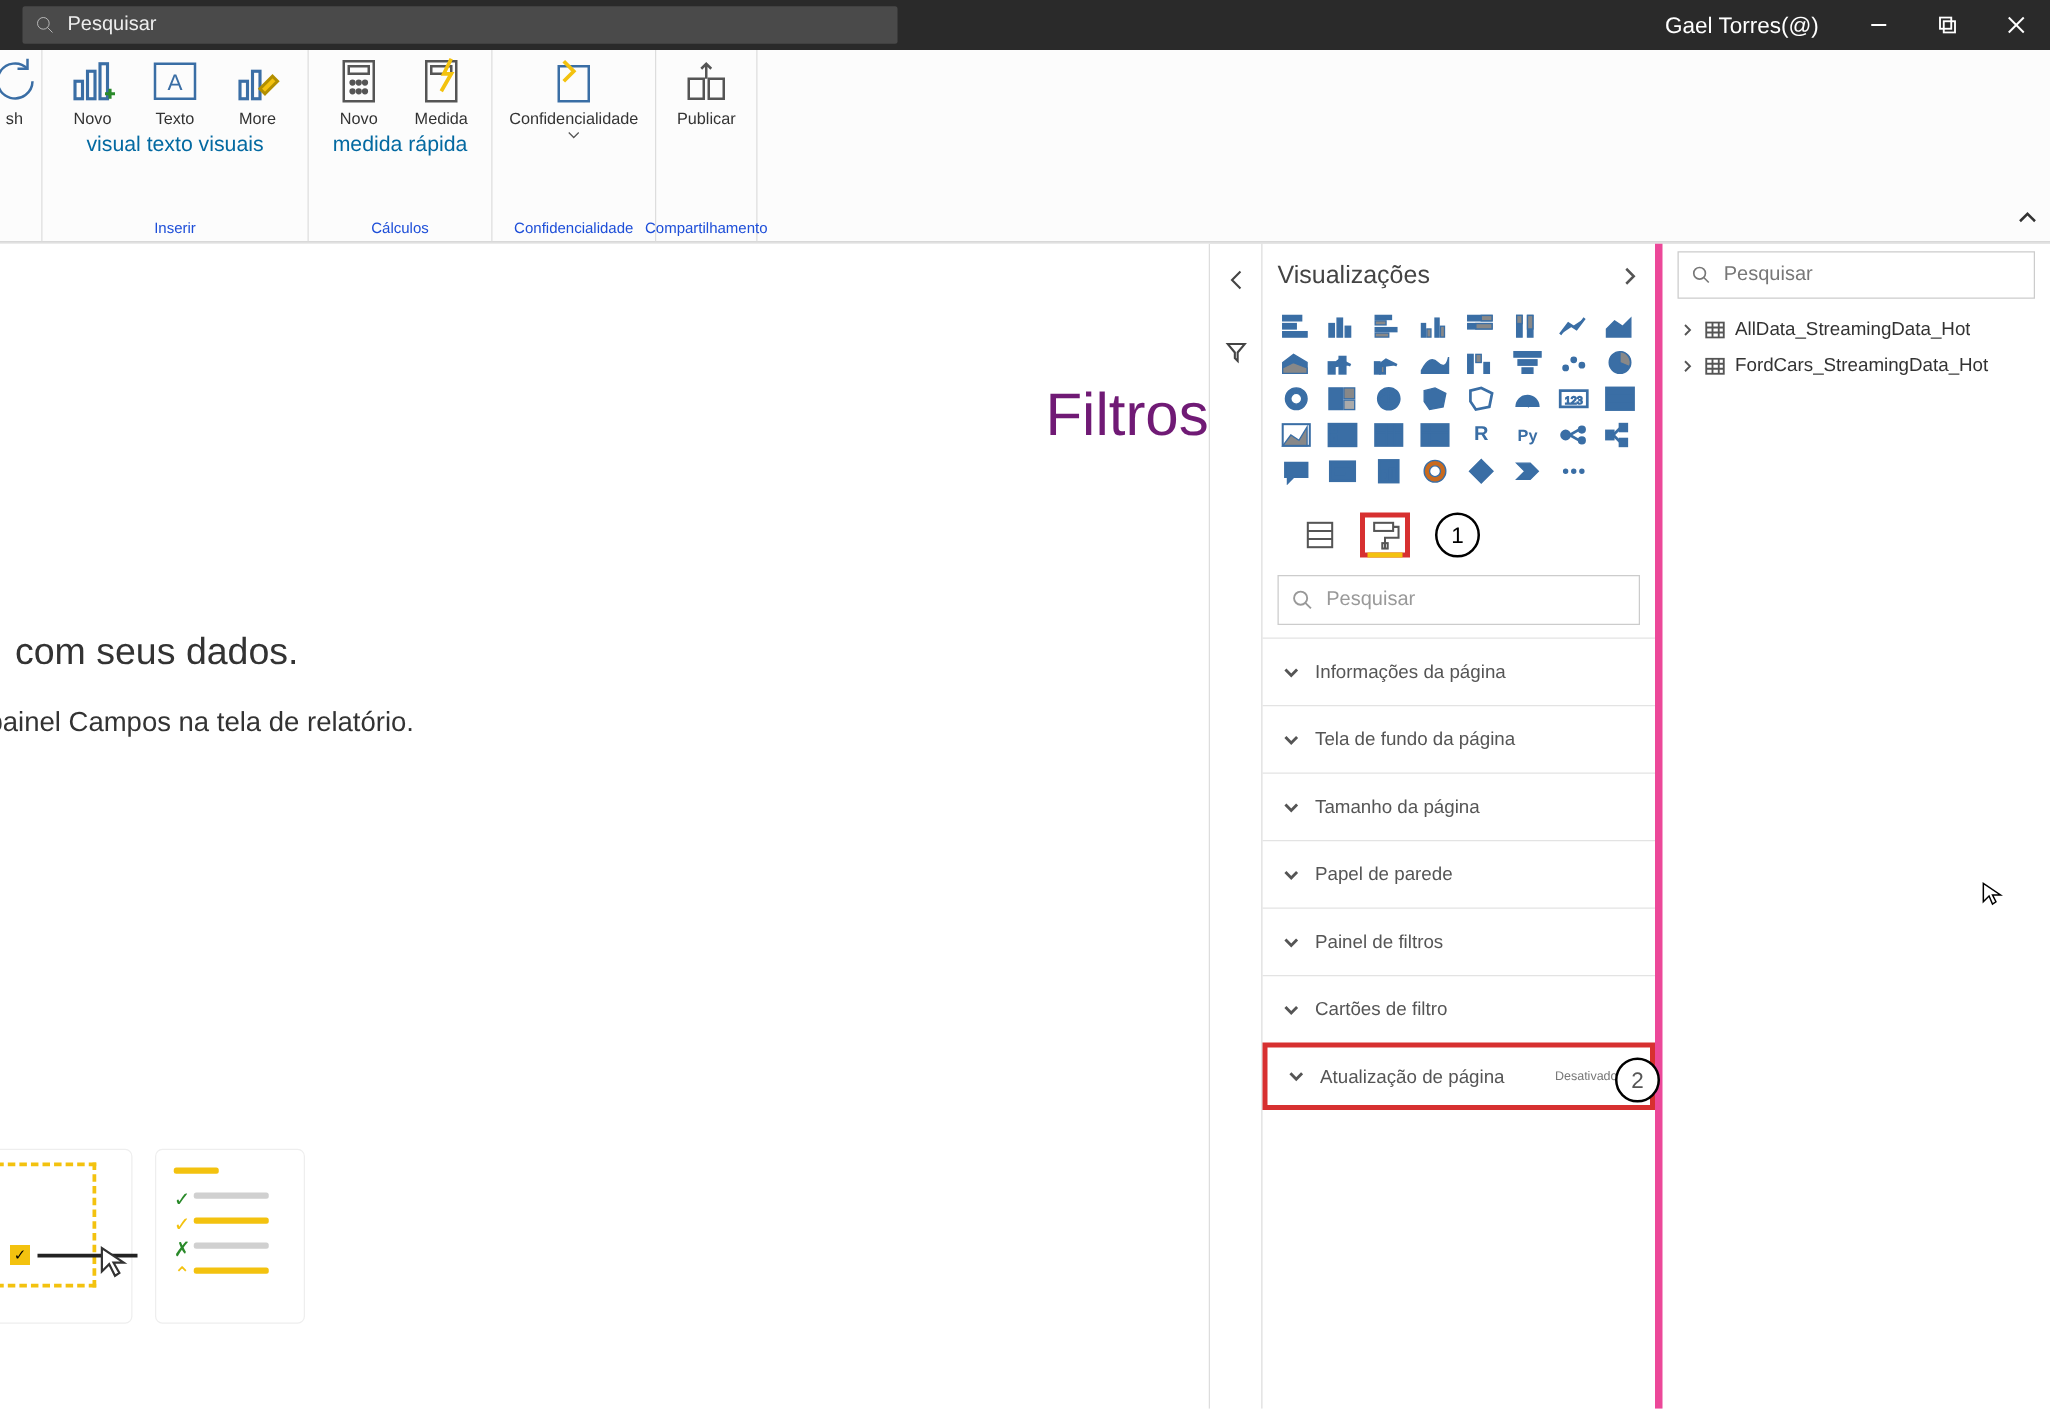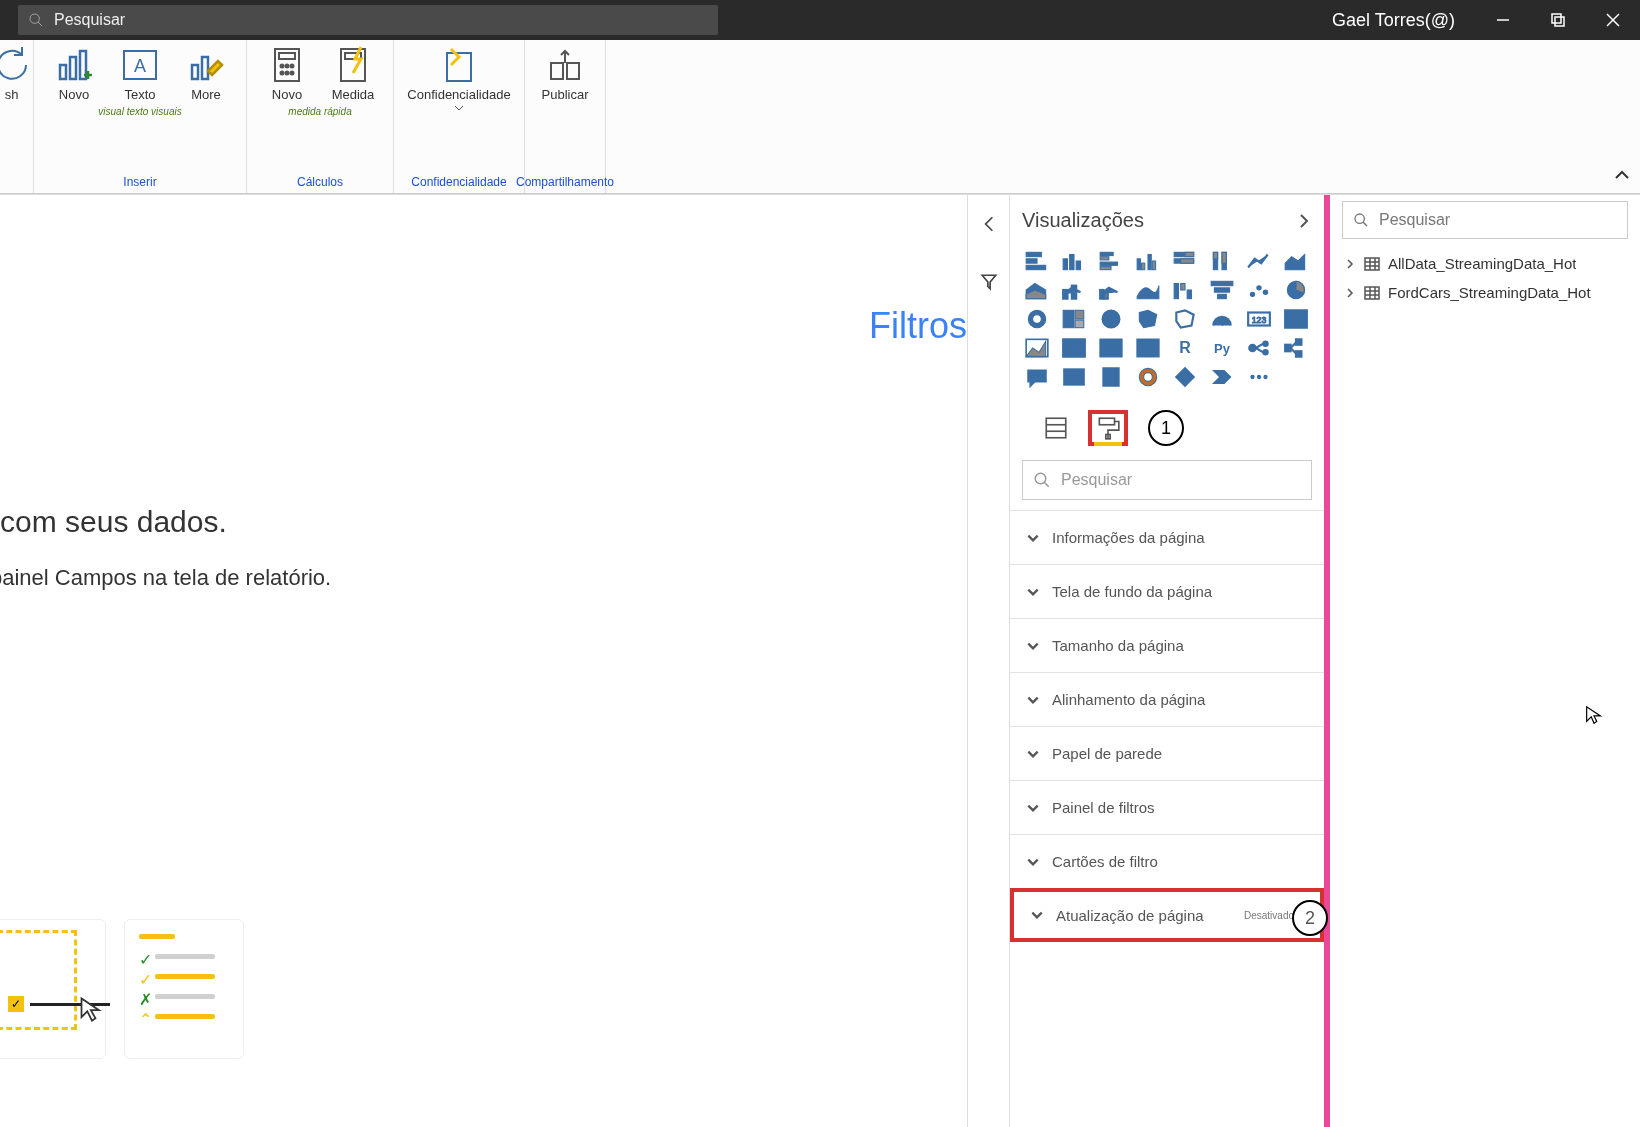--- a/index.html
+++ b/index.html
@@ -16,38 +16,38 @@
 .titlebar .winbtn svg { width: 14px; height: 14px; stroke: #fff; fill: none; stroke-width: 1.5; }
 
 
 .ribbon { height: 154px; background: #fcfcfc; border-bottom: 1px solid #ccc; display: flex; align-items: flex-start; position: relative; }
 .ribbon-group { display: flex; flex-direction: column; align-items: center; border-right: 1px solid #ddd; height: 100%; padding: 4px 10px 2px 10px; position: relative; }
 .ribbon-row { display: flex; gap: 6px; align-items: flex-start; }
 .ribbon-btn { display: flex; flex-direction: column; align-items: center; width: 60px; cursor: pointer; }
 .ribbon-btn .ico { width: 42px; height: 42px; display: flex; align-items: center; justify-content: center; }
 .ribbon-btn .ico svg { width: 40px; height: 40px; }
 .ribbon-btn .lbl { font-size: 13px; color: #333; text-align: center; line-height: 1.1; margin-top: 2px; }
-.ribbon-group .sub { font-size: 10px; color: #4d7c0f; margin-top: 4px; font-style: italic; }
+.ribbon-group .sub { font-size: 17px; color: #0369a1; margin-top: 4px; }
 .ribbon-group .grpname { font-size: 12px; color: #1d4ed8; position: absolute; bottom: 4px; }
 .ribbon-collapse { position: absolute; right: 10px; bottom: 6px; cursor: pointer; }
 .ribbon-collapse svg { width: 16px; height: 16px; stroke: #333; fill: none; stroke-width: 2; }
 
 
 .main { display: flex; height: calc(100% - 194px); border-top: 1px solid #ddd; }
 .canvas { flex: 1; position: relative; background: #fff; border-right: 1px solid #ddd; overflow: hidden; }
-.canvas h1 { font-size: 30px; font-weight: 300; color: #333; margin: 310px 0 0 0px; }
+.canvas h1 { font-size: 30px; font-weight: 300; color: #333; margin: 310px 0 0 12px; }
 .canvas p { font-size: 22px; font-weight: 300; color: #333; margin: 26px 0 0 -10px; }
 .canvas .illus { width: 120px; height: 140px; background: #fff; border: 1px solid #eee; border-radius: 6px; position: absolute; top: 724px; }
 .canvas .illus1 { left: -14px; }
 .canvas .illus2 { left: 124px; }
 .canvas .illus .yline { position: absolute; left: 14px; height: 5px; background: #f3c20f; border-radius: 2px; }
 .canvas .illus .ybox { position: absolute; left: 10px; top: 10px; width: 80px; height: 100px; border: 3px dashed #f3c20f; }
 .canvas .cursor { position: absolute; top: 800px; left: 78px; }
 .canvas .cursor svg { width: 28px; height: 28px; stroke: #333; fill: #fff; stroke-width: 1.5; }
-.canvas .filters-label { position: absolute; right: 0; top: 110px; font-size: 36px; font-weight: 300; color: #3b82f6; }
+.canvas .filters-label { position: absolute; right: 0; top: 110px; font-size: 48px; font-weight: 300; color: #701a75; }
 .canvas .checkbox-y { position:absolute; width:16px; height:16px; background:#f3c20f; top:801px; left:8px; display:flex; align-items:center; justify-content:center; }
 .canvas .checkbox-y::after { content:"✓"; font-size:12px; color:#000; }
 .canvas .hline { position:absolute; height:3px; background:#222; top:808px; left:30px; width:80px; }
 
 
 .filter-rail { width: 42px; border-right: 1px solid #ddd; display: flex; flex-direction: column; align-items: center; padding-top: 20px; gap: 40px; }
 .filter-rail svg { width: 18px; height: 18px; stroke: #444; fill: none; stroke-width: 1.5; cursor: pointer; }
 
 
 .viz-panel { width: 320px; border-right: 6px solid #ec4899; display: flex; flex-direction: column; }
@@ -574,26 +574,20 @@
     <div class="format-item">
         <svg viewBox="0 0 12 12">
           <polyline points="2,4 6,8 10,4"></polyline>
         </svg>
         <span>Tamanho da página</span>
       </div>
     <div class="format-item">
         <svg viewBox="0 0 12 12">
           <polyline points="2,4 6,8 10,4"></polyline>
         </svg>
-        <span>Alinhamento da página</span>
-      </div>
-    <div class="format-item">
-        <svg viewBox="0 0 12 12">
-          <polyline points="2,4 6,8 10,4"></polyline>
-        </svg>
         <span>Papel de parede</span>
       </div>
     <div class="format-item">
         <svg viewBox="0 0 12 12">
           <polyline points="2,4 6,8 10,4"></polyline>
         </svg>
         <span>Painel de filtros</span>
       </div>
     <div class="format-item">
         <svg viewBox="0 0 12 12">

